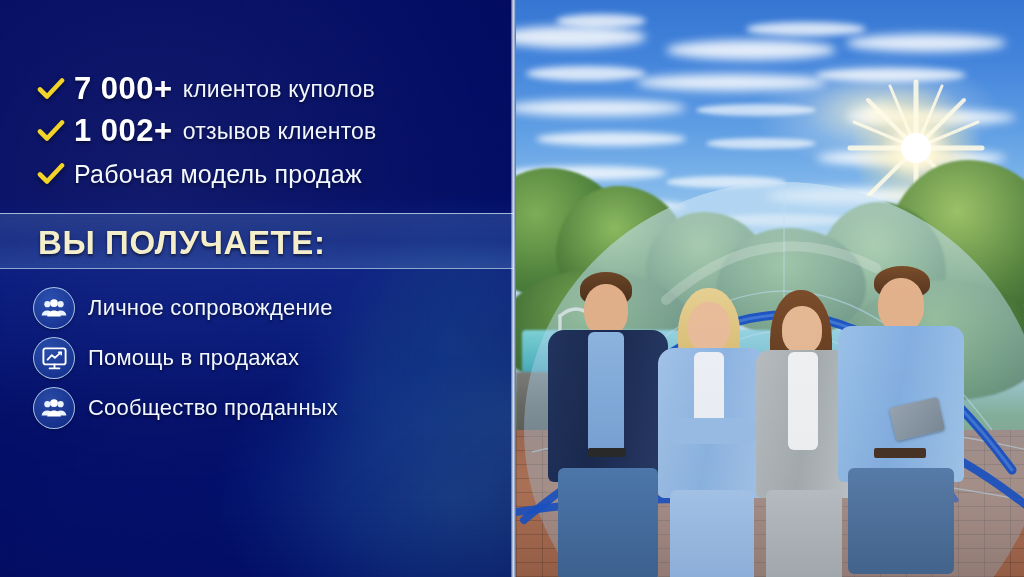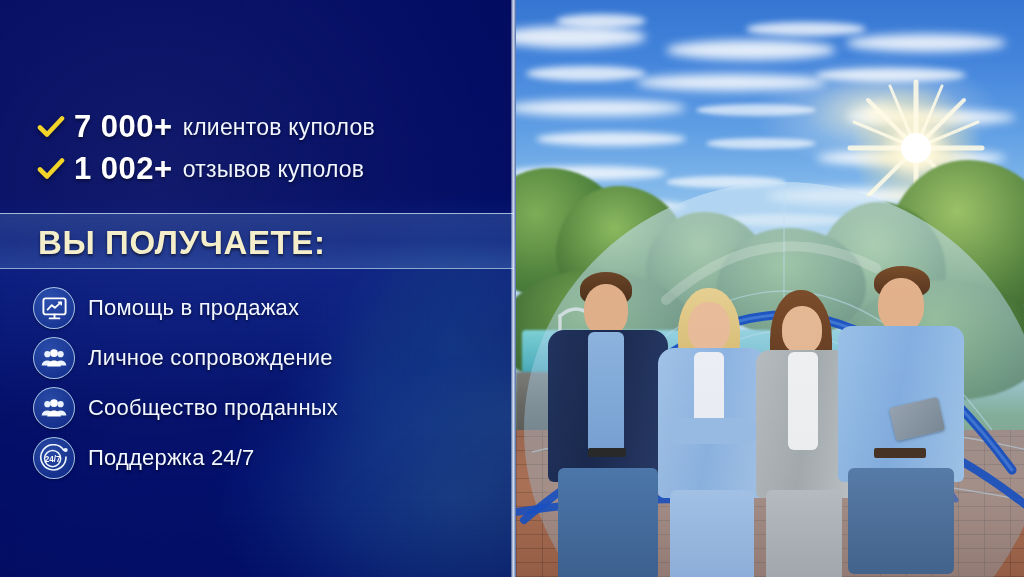--- a/index.html
+++ b/index.html
@@ -62,21 +62,21 @@
   
   .headline{
     position:absolute; left:38px; top:13px;
     font-size:35px; font-weight:bold; letter-spacing:.2px;
     color:#f7f0cf;
     text-shadow:0 2px 3px rgba(0,0,0,.55), 0 0 1px rgba(0,0,0,.6);
     white-space:nowrap;
   }
 
   
-  #check-list{ position:absolute; left:36px; top:68px; width:450px;margin-top:38px; }
+  #check-list{ position:absolute; left:36px; top:68px; width:450px; }
   .check-row{ display:flex; align-items:center; height:42px; }
   .check-row.small{ height:44px; }
   .check-mark{
     width:30px; height:30px; flex:none; margin-right:8px;
     position:relative;
   }
   .check-mark svg{ display:block; width:30px; height:30px;
     filter:drop-shadow(0 2px 2px rgba(0,0,0,.45)); }
   .big-num{
     font-size:31px; font-weight:bold; color:#ffffff; letter-spacing:.5px;
@@ -230,83 +230,80 @@
           <span class="sub-text">клиентов куполов</span>
         </div>
 
         <div class="check-row">
           <span class="check-mark">
             <svg viewBox="0 0 30 30" aria-hidden="true">
               <path d="M4 15.5 L11 22.5 L26 6.5" fill="none" stroke="#f2d32a" stroke-width="4.6" stroke-linecap="round" stroke-linejoin="round"></path>
             </svg>
           </span>
           <span class="big-num">1 002+</span>
-          <span class="sub-text">отзывов куполов</span>
-        </div>
-
+          <span class="sub-text">отзывов клиентов</span>
+        </div>
+
+        <div class="check-row small">
+          <span class="check-mark">
+            <svg viewBox="0 0 30 30" aria-hidden="true">
+              <path d="M4 15.5 L11 22.5 L26 6.5" fill="none" stroke="#f2d32a" stroke-width="4.6" stroke-linecap="round" stroke-linejoin="round"></path>
+            </svg>
+          </span>
+          <span class="plain-text">Рабочая модель продаж</span>
+        </div>
 
       </div>
 
       <div id="banner-band"></div>
       <div class="banner-title">ВЫ ПОЛУЧАЕТЕ:</div>
 
       <div id="benefit-list">
-
-        <div class="benefit-row">
-          <span class="benefit-icon">
-            <svg width="25" height="23" viewBox="0 0 25 23" aria-hidden="true">
-              <rect x="1.4" y="1.4" width="22.2" height="16" rx="2.2" fill="none" stroke="#ffffff" stroke-width="1.9"></rect>
-              <path d="M5.6 12.6 L9.8 8.2 L12.9 10.8 L18.8 5.4" fill="none" stroke="#ffffff" stroke-width="1.8" stroke-linecap="round" stroke-linejoin="round"></path>
-              <path d="M16.6 5.2 H19.2 V7.7" fill="none" stroke="#ffffff" stroke-width="1.6" stroke-linecap="round" stroke-linejoin="round"></path>
-              <path d="M12.5 17.4 V20.2" stroke="#ffffff" stroke-width="1.9" stroke-linecap="round"></path>
-              <path d="M7.6 21.4 H17.4" stroke="#ffffff" stroke-width="1.9" stroke-linecap="round"></path>
-            </svg>
-          </span>
-          <span class="benefit-label">Помощь в продажах</span>
-        </div>
 
         <div class="benefit-row">
           <span class="benefit-icon">
             <svg width="26" height="18" viewBox="0 0 26 18" aria-hidden="true">
               <circle cx="6.4" cy="5.2" r="3.1" fill="#eaf3fd"></circle>
               <circle cx="19.6" cy="5.2" r="3.1" fill="#eaf3fd"></circle>
               <circle cx="13" cy="4.1" r="3.9" fill="#ffffff"></circle>
               <path d="M0.6 16.6c.4-3.2 2.7-5 5.8-5 1.3 0 2.4.3 3.3.9-.9 1-1.4 2.4-1.6 4.1z" fill="#eaf3fd"></path>
               <path d="M25.4 16.6c-.4-3.2-2.7-5-5.8-5-1.3 0-2.4.3-3.3.9.9 1 1.4 2.4 1.6 4.1z" fill="#eaf3fd"></path>
               <path d="M6.2 17.4c.4-3.8 3.1-6 6.8-6s6.4 2.2 6.8 6z" fill="#ffffff"></path>
             </svg>
           </span>
           <span class="benefit-label">Личное сопровождение</span>
         </div>
 
         <div class="benefit-row">
           <span class="benefit-icon">
+            <svg width="25" height="23" viewBox="0 0 25 23" aria-hidden="true">
+              <rect x="1.4" y="1.4" width="22.2" height="16" rx="2.2" fill="none" stroke="#ffffff" stroke-width="1.9"></rect>
+              <path d="M5.6 12.6 L9.8 8.2 L12.9 10.8 L18.8 5.4" fill="none" stroke="#ffffff" stroke-width="1.8" stroke-linecap="round" stroke-linejoin="round"></path>
+              <path d="M16.6 5.2 H19.2 V7.7" fill="none" stroke="#ffffff" stroke-width="1.6" stroke-linecap="round" stroke-linejoin="round"></path>
+              <path d="M12.5 17.4 V20.2" stroke="#ffffff" stroke-width="1.9" stroke-linecap="round"></path>
+              <path d="M7.6 21.4 H17.4" stroke="#ffffff" stroke-width="1.9" stroke-linecap="round"></path>
+            </svg>
+          </span>
+          <span class="benefit-label">Помощь в продажах</span>
+        </div>
+
+        <div class="benefit-row">
+          <span class="benefit-icon">
             <svg width="26" height="18" viewBox="0 0 26 18" aria-hidden="true">
               <circle cx="6.4" cy="5.2" r="3.1" fill="#eaf3fd"></circle>
               <circle cx="19.6" cy="5.2" r="3.1" fill="#eaf3fd"></circle>
               <circle cx="13" cy="4.1" r="3.9" fill="#ffffff"></circle>
               <path d="M0.6 16.6c.4-3.2 2.7-5 5.8-5 1.3 0 2.4.3 3.3.9-.9 1-1.4 2.4-1.6 4.1z" fill="#eaf3fd"></path>
               <path d="M25.4 16.6c-.4-3.2-2.7-5-5.8-5-1.3 0-2.4.3-3.3.9.9 1 1.4 2.4 1.6 4.1z" fill="#eaf3fd"></path>
               <path d="M6.2 17.4c.4-3.8 3.1-6 6.8-6s6.4 2.2 6.8 6z" fill="#ffffff"></path>
             </svg>
           </span>
           <span class="benefit-label">Сообщество проданных</span>
         </div>
 
-        <div class="benefit-row">
-          <span class="benefit-icon">
-            <svg width="30" height="28" viewBox="0 0 30 28" aria-hidden="true">
-              <path d="M24.8 6.2A12.6 12.6 0 1 0 27 13.2" fill="none" stroke="#eaf3fd" stroke-width="1.7" stroke-linecap="round"></path>
-              <circle cx="26.6" cy="6.0" r="2.1" fill="#eaf3fd"></circle>
-              <circle cx="13.6" cy="14.6" r="8.1" fill="none" stroke="#eaf3fd" stroke-width="1.5"></circle>
-              <text x="13.6" y="18.1" font-family="Liberation Sans, sans-serif" font-size="8.2" font-weight="bold" fill="#ffffff" text-anchor="middle">24/7</text>
-            </svg>
-          </span>
-          <span class="benefit-label">Поддержка 24/7</span>
-        </div>
 
       </div>
     </div>
   </div>
 
   <div id="panel-divider"></div>
 
   <div id="right-panel">
 
     <div id="sky"></div>

